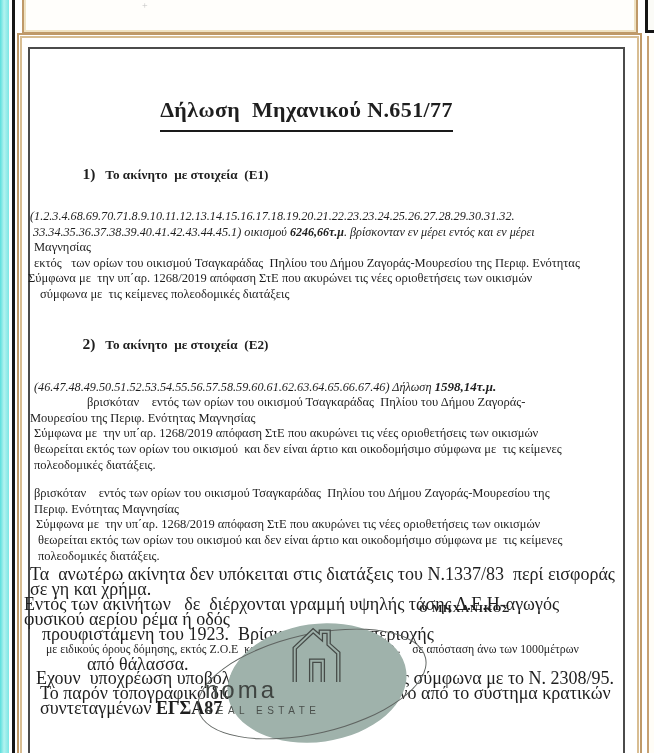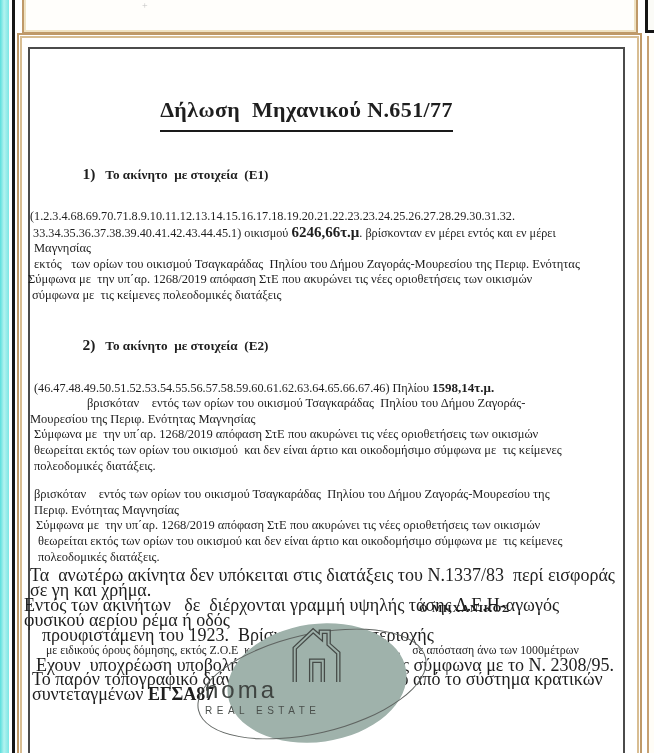--- a/index.html
+++ b/index.html
@@ -27,35 +27,35 @@
   .doc{position:absolute;left:28px;top:47px;width:597px;height:710px;
     border:2px solid #4b4b4b;border-bottom:none;background:#ffffff;
     padding:48px 2px 0 2px;box-sizing:border-box;}
   .title-row{text-align:center;padding-right:40px;}
   .title{display:inline-block;font-weight:bold;font-size:22px;letter-spacing:.4px;
     border-bottom:2px solid #1a1a1a;padding-bottom:7px;white-space:pre-wrap;}
   .sec{margin-top:6px;}
   .hdr{line-height:23px;font-weight:bold;font-size:13.2px;white-space:pre-wrap;}
   .hdr .num{font-size:15.5px;margin-right:10px;}
   .ln{line-height:15.6px;font-size:12.5px;white-space:pre-wrap;}
-  .ln.nums{font-size:12.2px;}
+  .ln.nums{font-size:12.2px;font-style:italic;}
   .area{font-weight:bold;}
-  .big1{font-size:15px;}
+  .big1{font-size:12px;}
   .big2{font-size:13px;}
   .big3{font-size:15.5px;}
   .s1{margin-top:7px;}
   .s3{margin-top:13px;}
   .s3 .hline{line-height:20px;}
   .s3 .hbold{font-weight:bold;font-size:13.2px;}
   .notes{margin-top:3px;}
   .notes .ln{line-height:14.9px;font-size:18px;}
   .notes .small{font-size:11.8px;}
   .ml-4{margin-left:-4px;} .ml-2{margin-left:-2px;} .ml-8{margin-left:-8px;}
   .ml2{margin-left:2px;} .ml4{margin-left:4px;} .ml6{margin-left:6px;}
-  .ml8{} .ml10{margin-left:10px;} .ml14{margin-left:14px;}
+  .ml8{margin-left:8px;} .ml10{margin-left:10px;} .ml14{margin-left:14px;}
   .ml16{margin-left:16px;} .ml24{margin-left:24px;} .ml55{margin-left:55px;}
   
   .signature{position:absolute;left:419px;top:602px;font-weight:bold;font-size:11px;
     letter-spacing:.8px;}
   .logo{position:absolute;left:205px;top:614px;width:220px;height:145px;}
   .logo-fill{position:absolute;left:22px;top:10px;width:180px;height:118px;
     background:#9fb2ab;border-radius:50%;transform:rotate(-8deg);}
   .logo-outline{position:absolute;left:-10px;top:20px;width:232px;height:98px;
     border:1.5px solid #606562;border-radius:50%;transform:rotate(-13deg);}
   .house{position:absolute;left:78px;top:10px;}
@@ -97,41 +97,42 @@
       <div class="ln ml2">Μαγνησίας</div>
       <div class="ln ml2">εκτός   των ορίων του οικισμού Τσαγκαράδας  Πηλίου του Δήμου Ζαγοράς-Μουρεσίου της Περιφ. Ενότητας</div>
       <div class="ln ml-4">Σύμφωνα με  την υπ΄αρ. 1268/2019 απόφαση ΣτΕ που ακυρώνει τις νέες οριοθετήσεις των οικισμών</div>
       <div class="ln ml8">σύμφωνα με  τις κείμενες πολεοδομικές διατάξεις</div>
     </div>
 
     <div class="sec s2">
       <div class="hdr ml24">
         <span class="num">2)</span><span>Το ακίνητο  με στοιχεία  (Ε2)</span>
       </div>
-      <div class="ln nums ml2"><span>(46.47.48.49.50.51.52.53.54.55.56.57.58.59.60.61.62.63.64.65.66.67.46) Πηλίου </span><span class="area big2">1598,14τ.μ.</span></div>
+      <div class="ln nums ml2"><span>(46.47.48.49.50.51.52.53.54.55.56.57.58.59.60.61.62.63.64.65.66.67.46) Δήλωση </span><span class="area big2">1598,14τ.μ.</span></div>
       <div class="ln ml55">βρισκόταν    εντός των ορίων του οικισμού Τσαγκαράδας  Πηλίου του Δήμου Ζαγοράς-</div>
       <div class="ln ml-2">Μουρεσίου της Περιφ. Ενότητας Μαγνησίας</div>
       <div class="ln ml2">Σύμφωνα με  την υπ΄αρ. 1268/2019 απόφαση ΣτΕ που ακυρώνει τις νέες οριοθετήσεις των οικισμών</div>
       <div class="ln ml2">θεωρείται εκτός των ορίων του οικισμού  και δεν είναι άρτιο και οικοδομήσιμο σύμφωνα με  τις κείμενες</div>
       <div class="ln ml2">πολεοδομικές διατάξεις.</div>
     </div>
 
     <div class="sec s3">
       <div class="ln ml2">βρισκόταν    εντός των ορίων του οικισμού Τσαγκαράδας  Πηλίου του Δήμου Ζαγοράς-Μουρεσίου της</div>
       <div class="ln ml2">Περιφ. Ενότητας Μαγνησίας</div>
       <div class="ln ml4">Σύμφωνα με  την υπ΄αρ. 1268/2019 απόφαση ΣτΕ που ακυρώνει τις νέες οριοθετήσεις των οικισμών</div>
       <div class="ln ml6">θεωρείται εκτός των ορίων του οικισμού και δεν είναι άρτιο και οικοδομήσιμο σύμφωνα με  τις κείμενες</div>
       <div class="ln ml6">πολεοδομικές διατάξεις.</div>
     </div>
 
     <div class="notes">
       <div class="ln ml-2">Τα  ανωτέρω ακίνητα δεν υπόκειται στις διατάξεις του Ν.1337/83  περί εισφοράς σε γη και χρήμα.</div>
       <div class="ln ml-8">Εντός των ακινήτων   δε  διέρχονται γραμμή υψηλής τάσης Δ.Ε.Η-αγωγός φυσικού αερίου ρέμα ή οδός</div>
       <div class="ln ml10">προυφιστάμενη του 1923.  Βρίσκονται εκτός περιοχής</div>
       <div class="ln small ml14">με ειδικούς όρους δόμησης, εκτός Ζ.Ο.Ε  και εντός περιοχής Natura 2000,.    σε απόσταση άνω των 1000μέτρων</div>
+      <div class="ln ml55">από θάλασσα.</div>
       <div class="ln ml4">Εχουν  υποχρέωση υποβολής  δήλωσης ιδιοκτησίας σύμφωνα με το Ν. 2308/95.</div>
       <div class="ln ml8"><span>Το παρόν τοπογραφικό διάγραμμα είναι εξαρτημένο από το σύστημα κρατικών συντεταγμένων </span><span class="area">ΕΓΣΑ87</span></div>
     </div>
 
   </div>
 
   <div class="signature">Ο ΜΗΧΑΝΙΚΟΣ</div>
 
   <div class="logo">
     <div class="logo-fill"></div>

